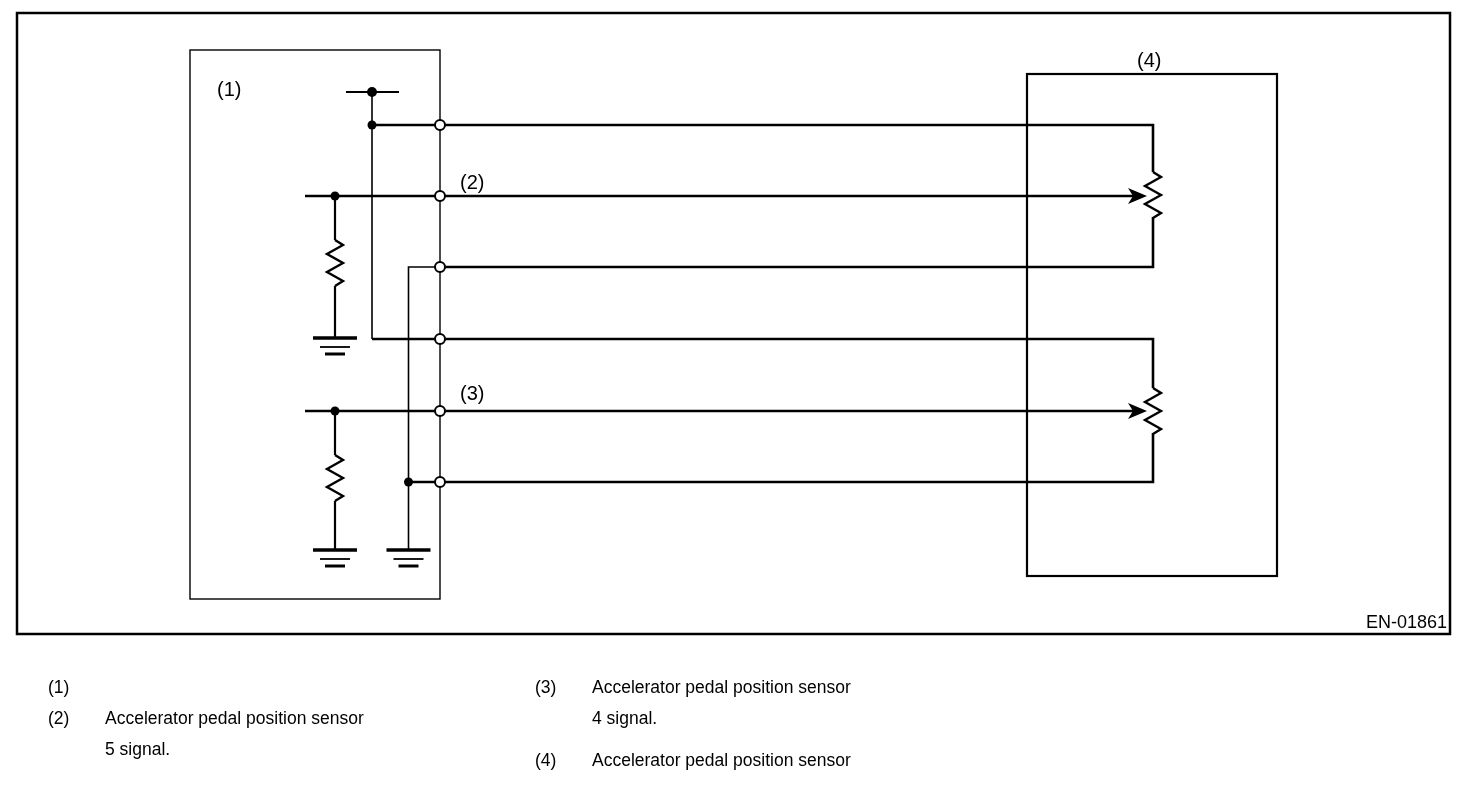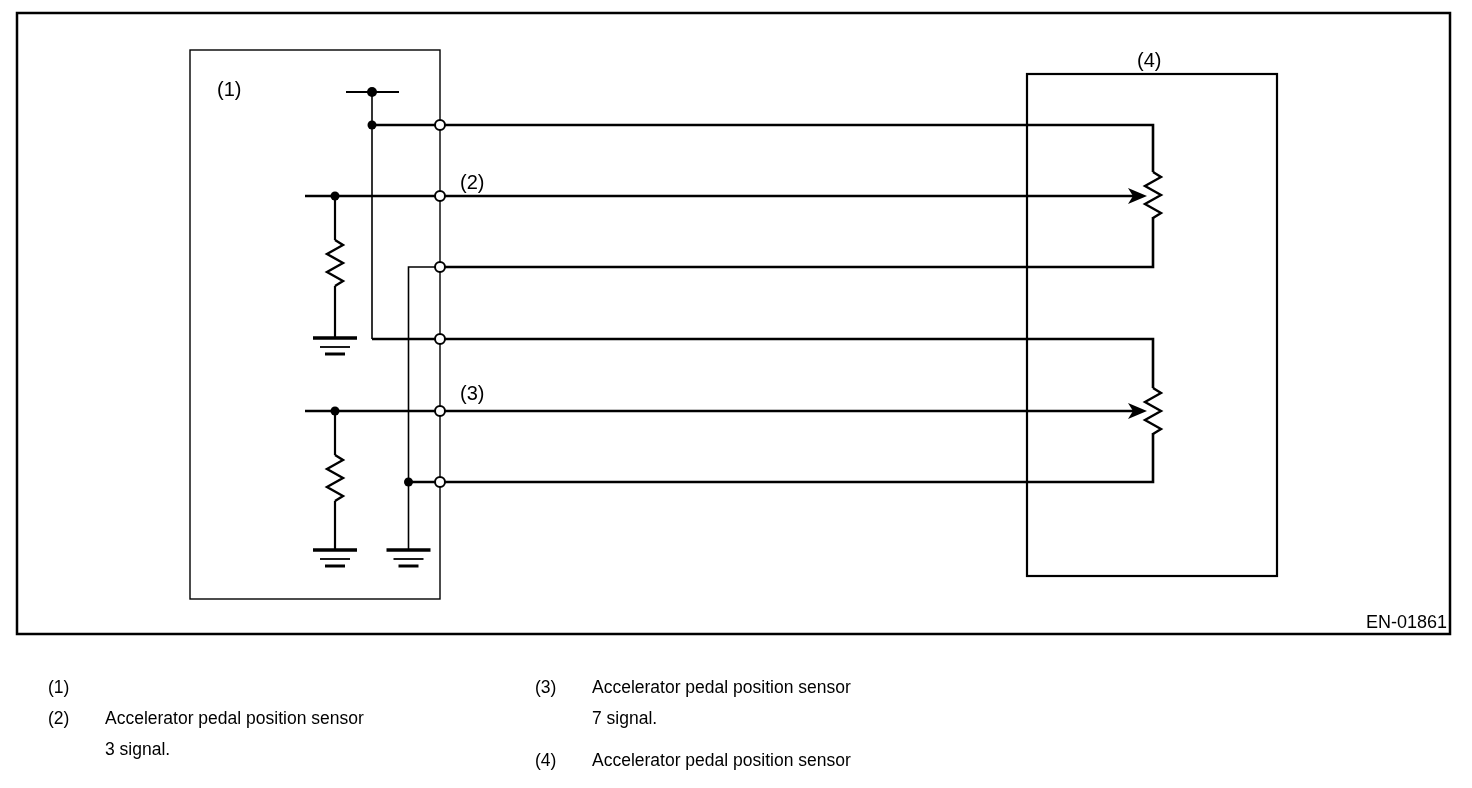--- a/index.html
+++ b/index.html
@@ -158,30 +158,30 @@
 
   <div class="legend">
     <div class="legend-col legend-col-left">
       <div class="legend-item">
         <span class="legend-ref">(1)</span>
       </div>
       <div class="legend-item">
         <span class="legend-ref">(2)</span>
         <span class="legend-text">
           <span>Accelerator pedal position sensor</span>
-          <span>3 signal.</span>
+          <span>5 signal.</span>
         </span>
       </div>
     </div>
     <div class="legend-col legend-col-right">
       <div class="legend-item">
         <span class="legend-ref">(3)</span>
         <span class="legend-text">
           <span>Accelerator pedal position sensor</span>
-          <span>7 signal.</span>
+          <span>4 signal.</span>
         </span>
       </div>
       <div class="legend-item gap-before">
         <span class="legend-ref">(4)</span>
         <span class="legend-text">
           <span>Accelerator pedal position sensor</span>
         </span>
       </div>
     </div>
   </div>

